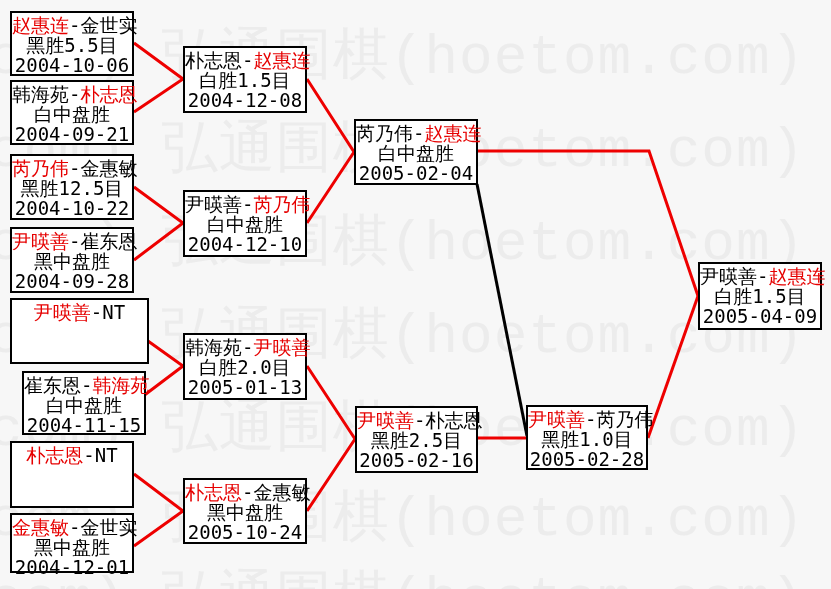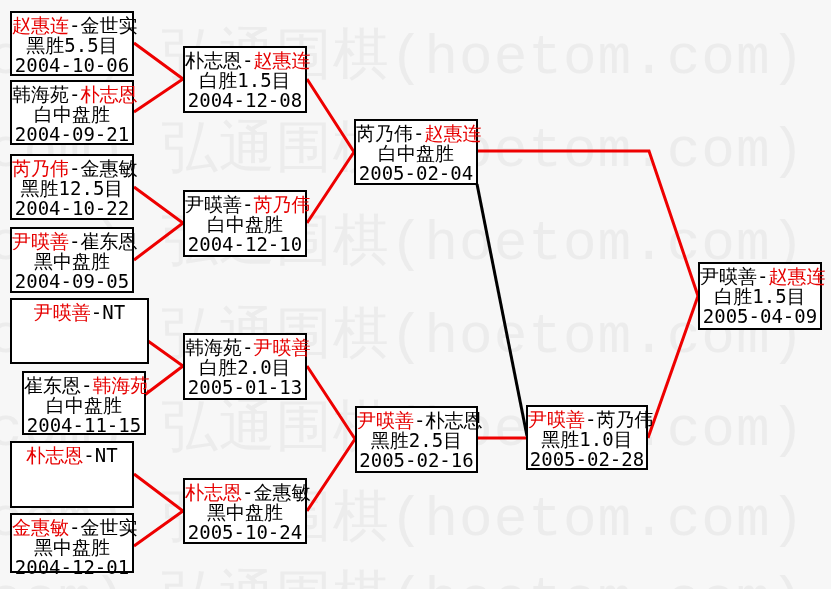--- a/index.html
+++ b/index.html
@@ -75,21 +75,21 @@
   <div class="ln">2004-09-21</div>
 </div>
 <div class="box" style="left:10px;top:154px;width:124px;height:66px">
   <div class="ln"><span class="p" data-win="true">芮乃伟</span><span>-</span><span class="p" data-win="false">金惠敏</span></div>
   <div class="ln">黑胜12.5目</div>
   <div class="ln">2004-10-22</div>
 </div>
 <div class="box" style="left:10px;top:227px;width:124px;height:66px">
   <div class="ln"><span class="p" data-win="true">尹暎善</span><span>-</span><span class="p" data-win="false">崔东恩</span></div>
   <div class="ln">黑中盘胜</div>
-  <div class="ln">2004-09-05</div>
+  <div class="ln">2004-09-28</div>
 </div>
 <div class="box" style="left:10px;top:298px;width:139px;height:66px">
   <div class="ln"><span class="p" data-win="true">尹暎善</span><span>-</span><span class="p" data-win="false">NT</span></div>
   <div class="ln"></div>
   <div class="ln"></div>
 </div>
 <div class="box" style="left:22px;top:371px;width:124px;height:64px">
   <div class="ln"><span class="p" data-win="false">崔东恩</span><span>-</span><span class="p" data-win="true">韩海苑</span></div>
   <div class="ln">白中盘胜</div>
   <div class="ln">2004-11-15</div>

